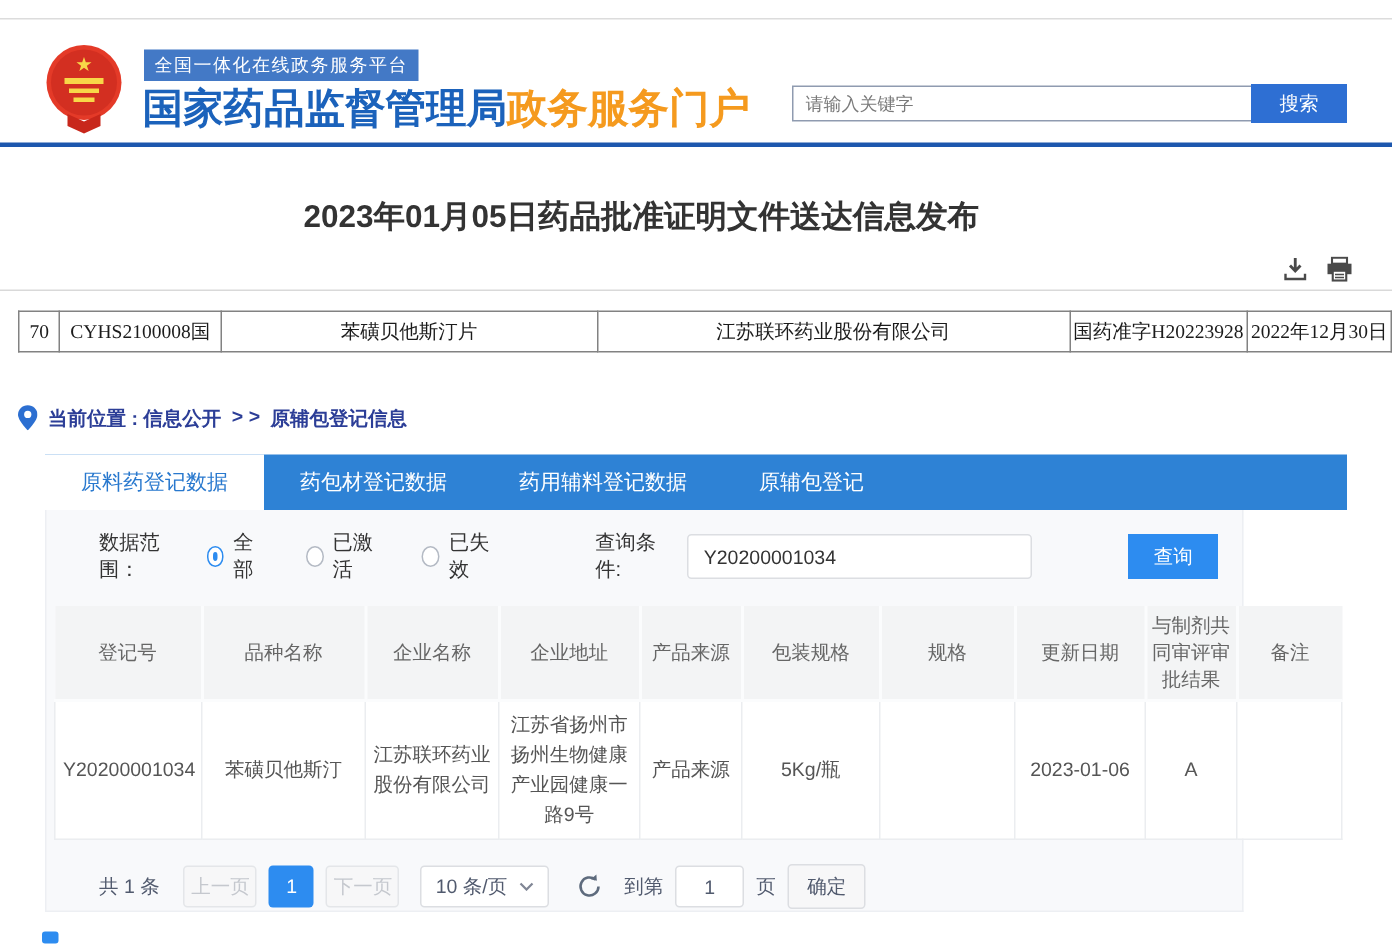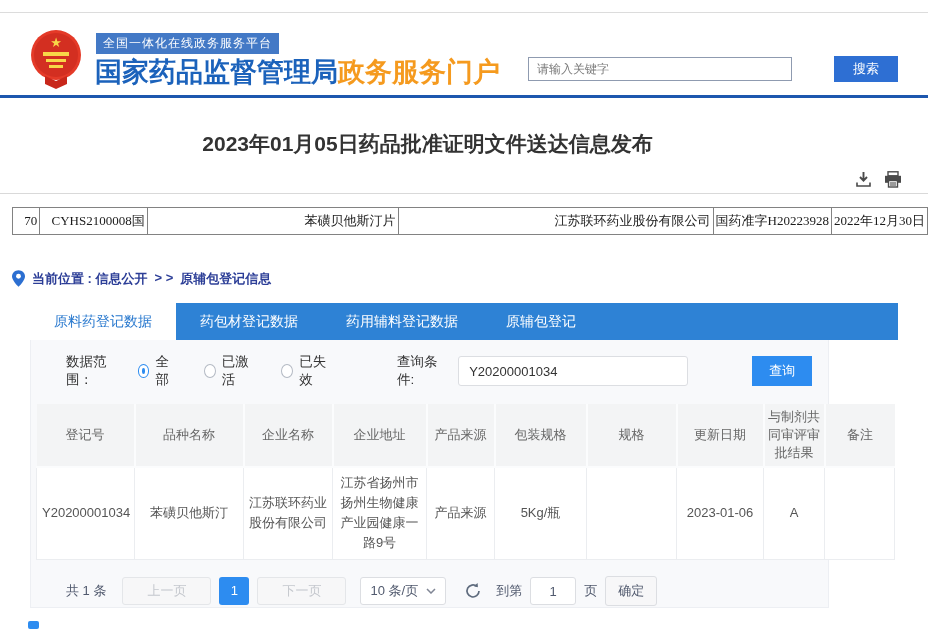--- a/index.html
+++ b/index.html
@@ -8,38 +8,38 @@
 
   .topline { position:absolute; top:12px; left:0; width:928px; border-top:1px solid #dcdcdc; }
 
   
   .emblem { position:absolute; top:28px; left:28px; }
   .badge { position:absolute; top:33px; left:96px; background:#4379c6; color:#fff;
     font-size:12px; padding:2px 7px; letter-spacing:1px; }
   .brand { position:absolute; top:54px; left:95px; font-size:27px; font-weight:bold; white-space:nowrap; }
   .brand .blue { color:#1b62bb; }
   .brand .orange { color:#f59a1e; }
-  .search-input { position:absolute; top:57px; left:528px; width:264px; height:24px;
+  .search-input { position:absolute; top:57px; left:528px; width:328px; height:24px;
     border:1px solid #8f9bb0; font-size:12px; padding:0 8px; color:#333; outline:none; }
   .search-input::placeholder { color:#7a7a7a; }
   .search-btn { position:absolute; top:56px; left:834px; width:64px; height:26px;
     background:#2e6fd3; color:#fff; border:none; font-size:13px; cursor:pointer; }
   .blue-divider { position:absolute; top:95px; left:0; width:928px; height:3px; background:#1d57ae; }
 
   
   .page-title { position:absolute; top:130px; left:0; width:855px; text-align:center;
     font-size:21px; font-weight:600; color:#333; }
   .tools { position:absolute; top:171px; right:26px; display:flex; gap:12px; align-items:center; }
   .tools svg { display:block; }
   .grayline { position:absolute; top:193px; left:0; width:928px; border-top:1px solid #d9d9d9; }
 
   
   .doc-table { position:absolute; top:207px; left:12px; width:916px; border-collapse:collapse;
     font-family:"Liberation Serif","DejaVu Serif",serif; font-size:13px; color:#1b1b1b; }
-  .doc-table td { border:1px solid #828282; height:27px; text-align:right; padding:0 2px; white-space:nowrap; }
+  .doc-table td { border:1px solid #828282; height:27px; text-align:center; padding:0 2px; white-space:nowrap; }
 
   
   .breadcrumb { position:absolute; top:270px; left:12px; display:flex; align-items:flex-start; gap:7px;
     font-size:13px; color:#2c3e97; font-weight:600; }
 
   
   .tabs { position:absolute; top:303px; left:30px; width:868px; height:37px; background:#2e82d5;
     display:flex; }
   .tab { line-height:37px; padding:0 24px; color:#fff; font-size:14px; cursor:pointer; white-space:nowrap; }
   .tab.active { background:#fff; color:#2878ce; }
@@ -65,21 +65,21 @@
     border-right:2px solid #fbfcfd; border-bottom:2px solid #fbfcfd; padding:4px 3px; }
   .data-table th:last-child { border-right:none; }
   .data-table td { background:#fff; color:#555; height:92px; text-align:center;
     border-right:1px solid #ebedf0; border-bottom:1px solid #ebedf0; padding:4px 5px; line-height:1.55; }
   .data-table td:first-child { border-left:1px solid #ebedf0; }
 
   
   .pagination { position:absolute; top:236px; left:35px; display:flex; align-items:center;
     font-size:13px; color:#515a6e; }
   .pg-total { margin-right:12px; }
-  .pg-btn { height:28px; line-height:26px; padding:0 24px; border:1px solid #e4e6e9; background:#f7f7f8;
+  .pg-btn { height:28px; line-height:26px; padding:0 4px; border:1px solid #e4e6e9; background:#f7f7f8;
     color:#c5c8ce; border-radius:3px; margin:0 4px; cursor:not-allowed; }
   .pg-num { width:30px; height:28px; line-height:28px; text-align:center; background:#2d8cf0;
     color:#fff; border-radius:3px; margin:0 4px; cursor:pointer; }
   .pg-size { height:28px; border:1px solid #dcdee2; background:#fff; border-radius:3px;
     display:flex; align-items:center; gap:8px; padding:0 9px; margin-left:10px; cursor:pointer; }
   .pg-refresh { margin:0 14px 0 18px; display:flex; cursor:pointer; }
   .pg-goto-input { width:46px; height:28px; border:1px solid #dcdee2; border-radius:3px;
     text-align:center; font-size:13px; color:#515a6e; margin:0 8px; outline:none; background:#fff; }
   .pg-unit { margin-right:8px; }
   .pg-confirm { height:30px; padding:0 12px; border:1px solid #dcdee2; background:#f7f7f8;

